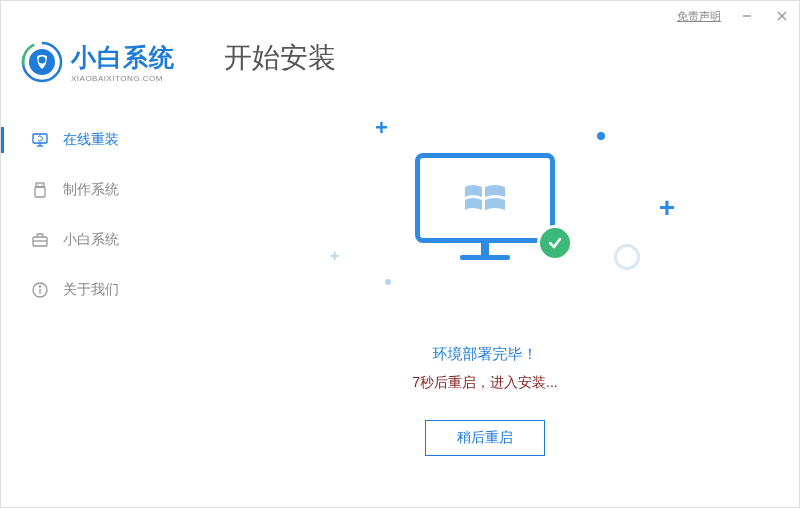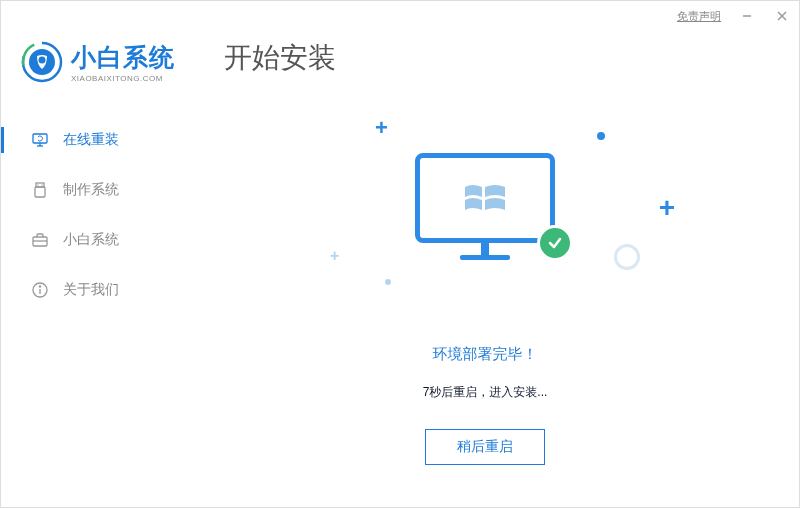--- a/index.html
+++ b/index.html
@@ -33,21 +33,21 @@
     .monitor { width: 140px; height: 115px; position: relative; }
     .monitor-screen { width: 140px; height: 90px; border: 5px solid #2d8ae5; border-radius: 8px; display: flex; align-items: center; justify-content: center; }
     .monitor-stand { width: 8px; height: 12px; background: #2d8ae5; margin: 0 auto; }
     .monitor-base { width: 50px; height: 5px; background: #2d8ae5; margin: 0 auto; border-radius: 2px; }
     .check-badge { position: absolute; right: -18px; bottom: 7px; width: 36px; height: 36px; background: #3cb878; border: 3px solid #fff; border-radius: 50%; display: flex; align-items: center; justify-content: center; }
     .deco-plus { position: absolute; color: #2d8ae5; font-size: 20px; font-weight: bold; }
     .deco-dot { position: absolute; width: 8px; height: 8px; background: #2d8ae5; border-radius: 50%; }
     .deco-circle { position: absolute; border: 3px solid #d9e8f5; border-radius: 50%; }
     
     .status-title { font-size: 15px; color: #1e7bd8; margin-top: 45px; font-weight: 500; }
-    .status-sub { font-size: 12px; color: #0f172a; margin-top: 20px; }
+    .status-sub { font-size: 14px; color: #7f1d1d; margin-top: 10px; }
     
     .buttons { display: flex; gap: 30px; margin-top: 28px; }
     .btn { width: 120px; height: 36px; font-size: 14px; display: flex; align-items: center; justify-content: center; cursor: pointer; font-family: Liberation Serif, serif; }
     .btn-secondary { border: 1px solid #1e7bd8; color: #1e7bd8; background: #fff; }
     .btn-primary { background: #1e7bd8; color: #fff; border: none; }
   </style>
 </head>
 <body>
 
 <div class="titlebar">

